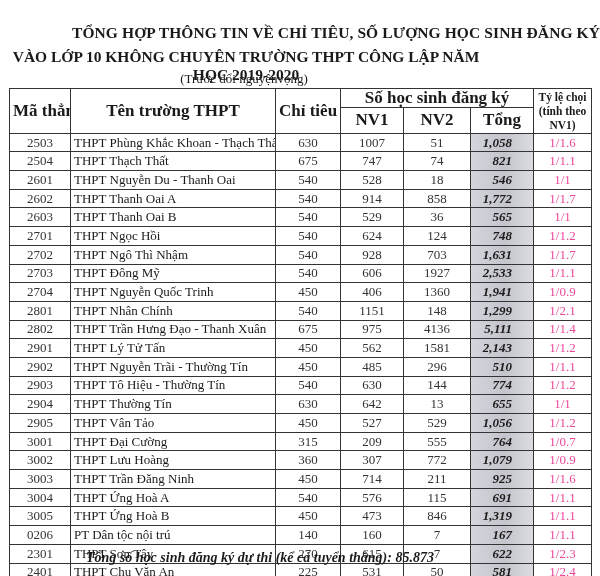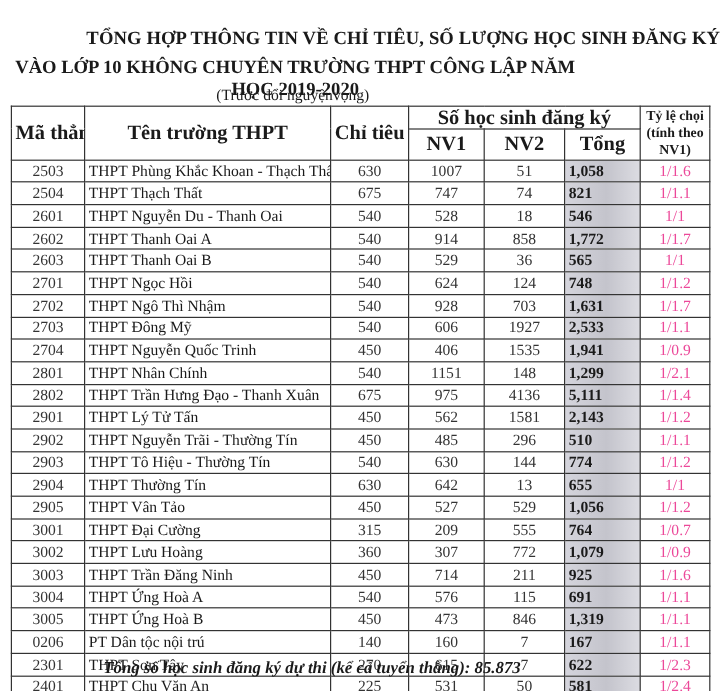--- a/index.html
+++ b/index.html
@@ -22,22 +22,22 @@
   col.c-nv1 { width: 63px; }
   col.c-nv2 { width: 67px; }
   col.c-total { width: 63px; }
   col.c-ratio { width: 58px; }
   .hdr-top { height: 18px; }
   .hdr-sub { height: 26px; }
   .center { text-align: center; }
   td.code { text-align: center; color: #333; }
   td.name { text-align: left; }
   td.num { text-align: center; color: #333; }
-  td.total { font-weight: bold; padding-right: 0;
-             background: linear-gradient(to right, #d4d4dc 0%, #c4c4cc 55%, #dcdce2 100%); }
+  td.total { text-align: right; font-weight: bold; padding-right: 21px;
+             background: linear-gradient(to right, #d4d4dc 0%, #c4c4cc 55%, #dcdce2 100%); font-style: italic; }
   td.ratio { text-align: center; color: #ec4899; }
   th.ratio-h { font-size: 11.5px; line-height: 14px; }
   .footnote { position: absolute; top: 550px; left: 0; width: 520px; text-align: center;
               font-style: italic; font-weight: bold; font-size: 14px; }
 </style>
 </head>
 <body>
 
 <div class="title1">TỔNG HỢP THÔNG TIN VỀ CHỈ TIÊU, SỐ LƯỢNG HỌC SINH ĐĂNG KÝ</div>
 <div class="title2">VÀO LỚP 10 KHÔNG CHUYÊN TRƯỜNG THPT CÔNG LẬP NĂM HỌC 2019-2020</div>
@@ -139,21 +139,21 @@
         <td class="num">606</td>
         <td class="num">1927</td>
         <td class="total">2,533</td>
         <td class="ratio">1/1.1</td>
       </tr>
       <tr>
         <td class="code">2704</td>
         <td class="name">THPT Nguyễn Quốc Trinh</td>
         <td class="num">450</td>
         <td class="num">406</td>
-        <td class="num">1535</td>
+        <td class="num">1360</td>
         <td class="total">1,941</td>
         <td class="ratio">1/0.9</td>
       </tr>
       <tr>
         <td class="code">2801</td>
         <td class="name">THPT Nhân Chính</td>
         <td class="num">540</td>
         <td class="num">1151</td>
         <td class="num">148</td>
         <td class="total">1,299</td>

